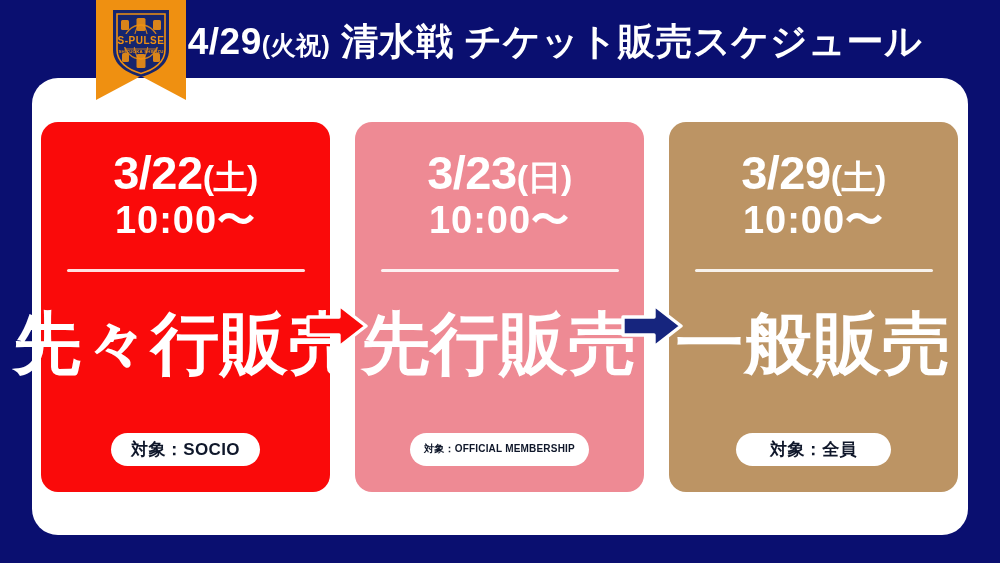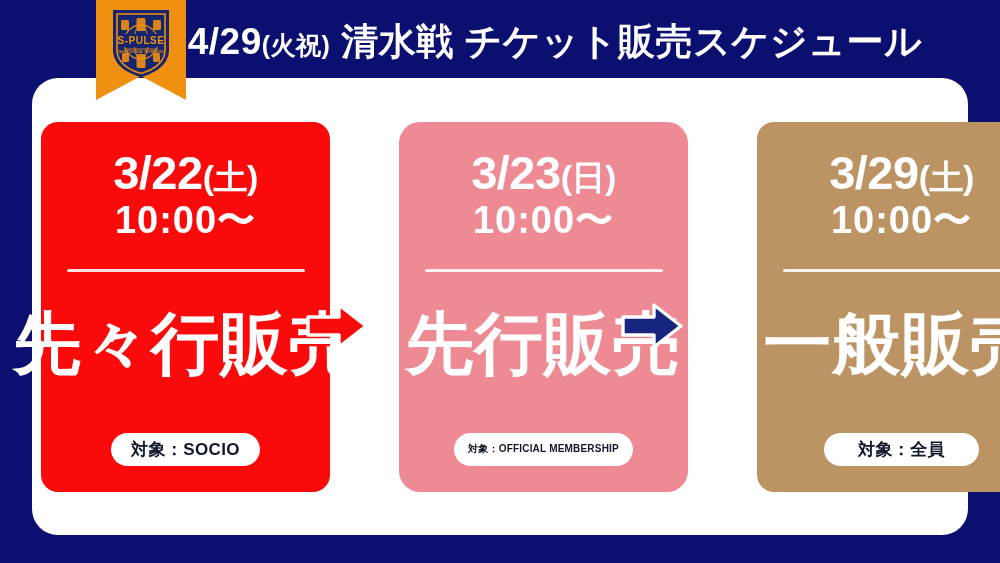--- a/index.html
+++ b/index.html
@@ -87,21 +87,20 @@
   
   .cards {
     position: absolute;
     left: 32px;
     top: 78px;
     width: 936px;
     height: 457px;
     display: flex;
     align-items: center;
     z-index: 2;
-    gap: 44px;
   }
 
   .card {
     position: relative;
     width: 289px;
     height: 370px;
     border-radius: 17px;
     box-sizing: border-box;
     padding: 26px 14px 20px;
     display: flex;
@@ -224,21 +223,21 @@
     <div class="card c1" style="background:#fa0a0a;">
       <div class="card-date">
         <span>3/22</span><span class="dow">(土)</span>
       </div>
       <div class="card-time">10:00〜</div>
       <div class="card-divider"></div>
       <div class="card-type">先々行販売</div>
       <div class="card-pill">対象：SOCIO</div>
     </div>
 
-    <div class="card c2" style="background:#ee8a94;border-radius:21px;">
+    <div class="card c2" style="background:#ee8a94;">
       <div class="card-date">
         <span>3/23</span><span class="dow">(日)</span>
       </div>
       <div class="card-time">10:00〜</div>
       <div class="card-divider"></div>
       <div class="card-type">先行販売</div>
       <div class="card-pill">対象：OFFICIAL MEMBERSHIP</div>
     </div>
 
     <div class="card c3" style="background:#bc9464;">

